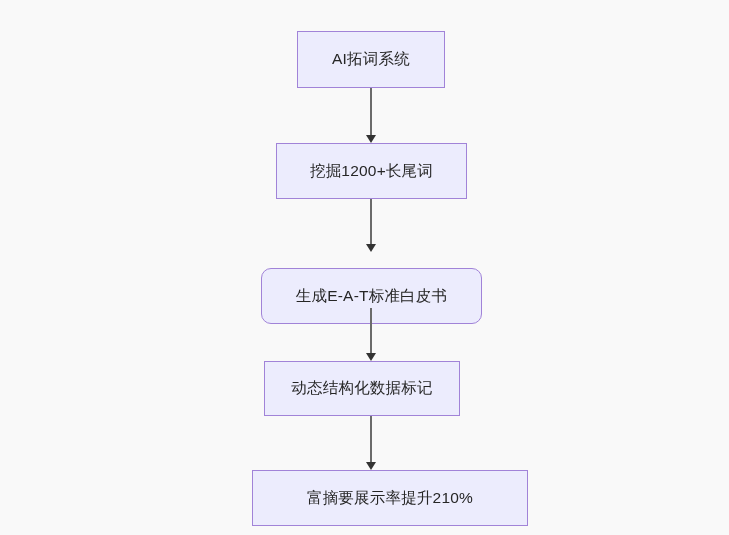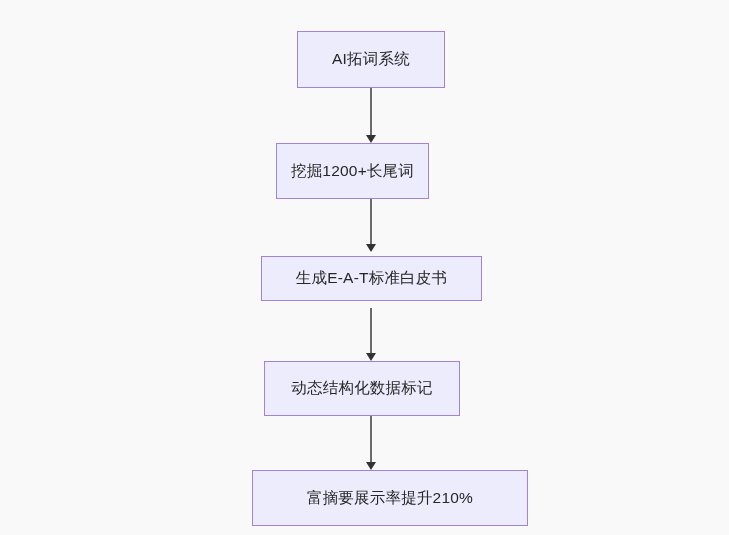--- a/index.html
+++ b/index.html
@@ -65,30 +65,30 @@
 
   <div class="node" style="left:297px; top:13px; width:148px; height:57px;">
     <span class="node-label">AI拓词系统</span>
   </div>
 
   <div class="edge" style="left:370px; top:70px; width:2px; height:55px;">
     <div class="edge-line" style="height:48px;"></div>
     <div class="edge-head" style="top:47px;"></div>
   </div>
 
-  <div class="node" style="left:276px; top:125px; width:153px; height:56px;">
+  <div class="node" style="left:276px; top:125px; width:191px; height:56px;">
     <span class="node-label">挖掘1200+长尾词</span>
   </div>
 
   <div class="edge" style="left:370px; top:181px; width:2px; height:53px;">
     <div class="edge-line" style="height:46px;"></div>
     <div class="edge-head" style="top:45px;"></div>
   </div>
 
-  <div class="node" style="left:261px; top:238px; width:221px; height:45px;">
+  <div class="node" style="left:261px; top:250px; width:221px; height:56px;border-radius:10px;">
     <span class="node-label">生成E-A-T标准白皮书</span>
   </div>
 
   <div class="edge" style="left:370px; top:290px; width:2px; height:53px;">
     <div class="edge-line" style="height:46px;"></div>
     <div class="edge-head" style="top:45px;"></div>
   </div>
 
   <div class="node" style="left:264px; top:343px; width:196px; height:55px;">
     <span class="node-label">动态结构化数据标记</span>

